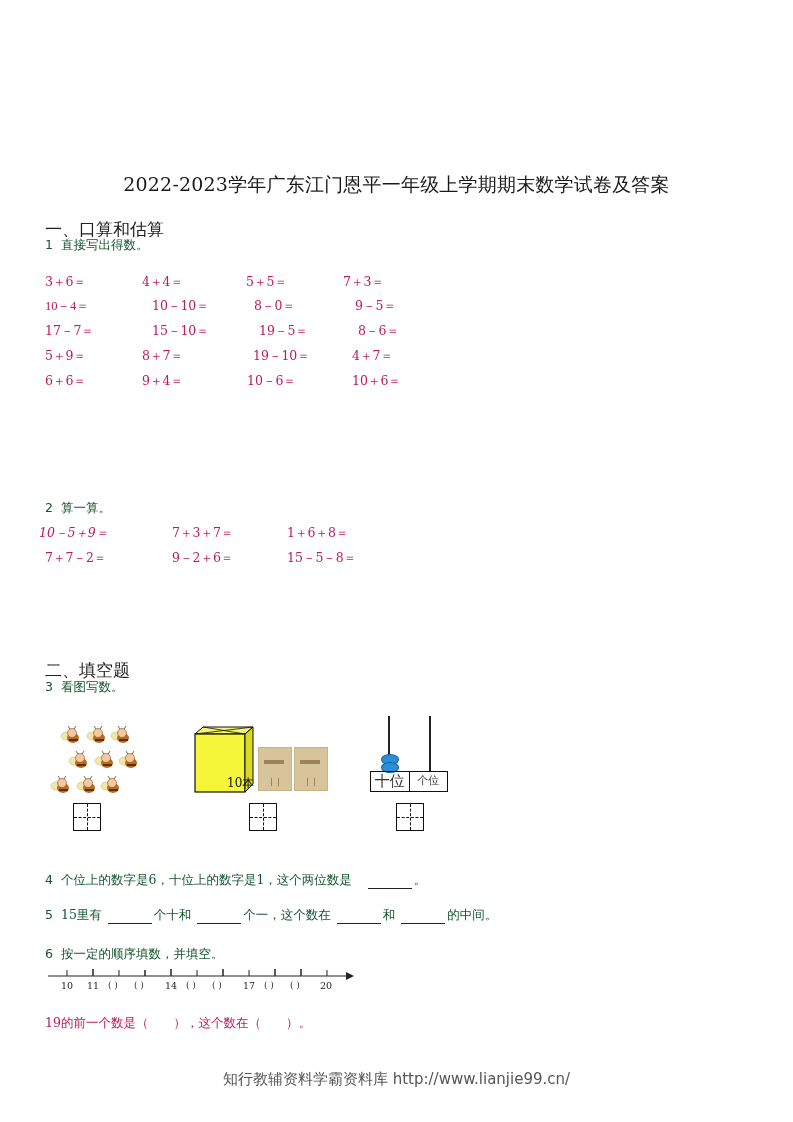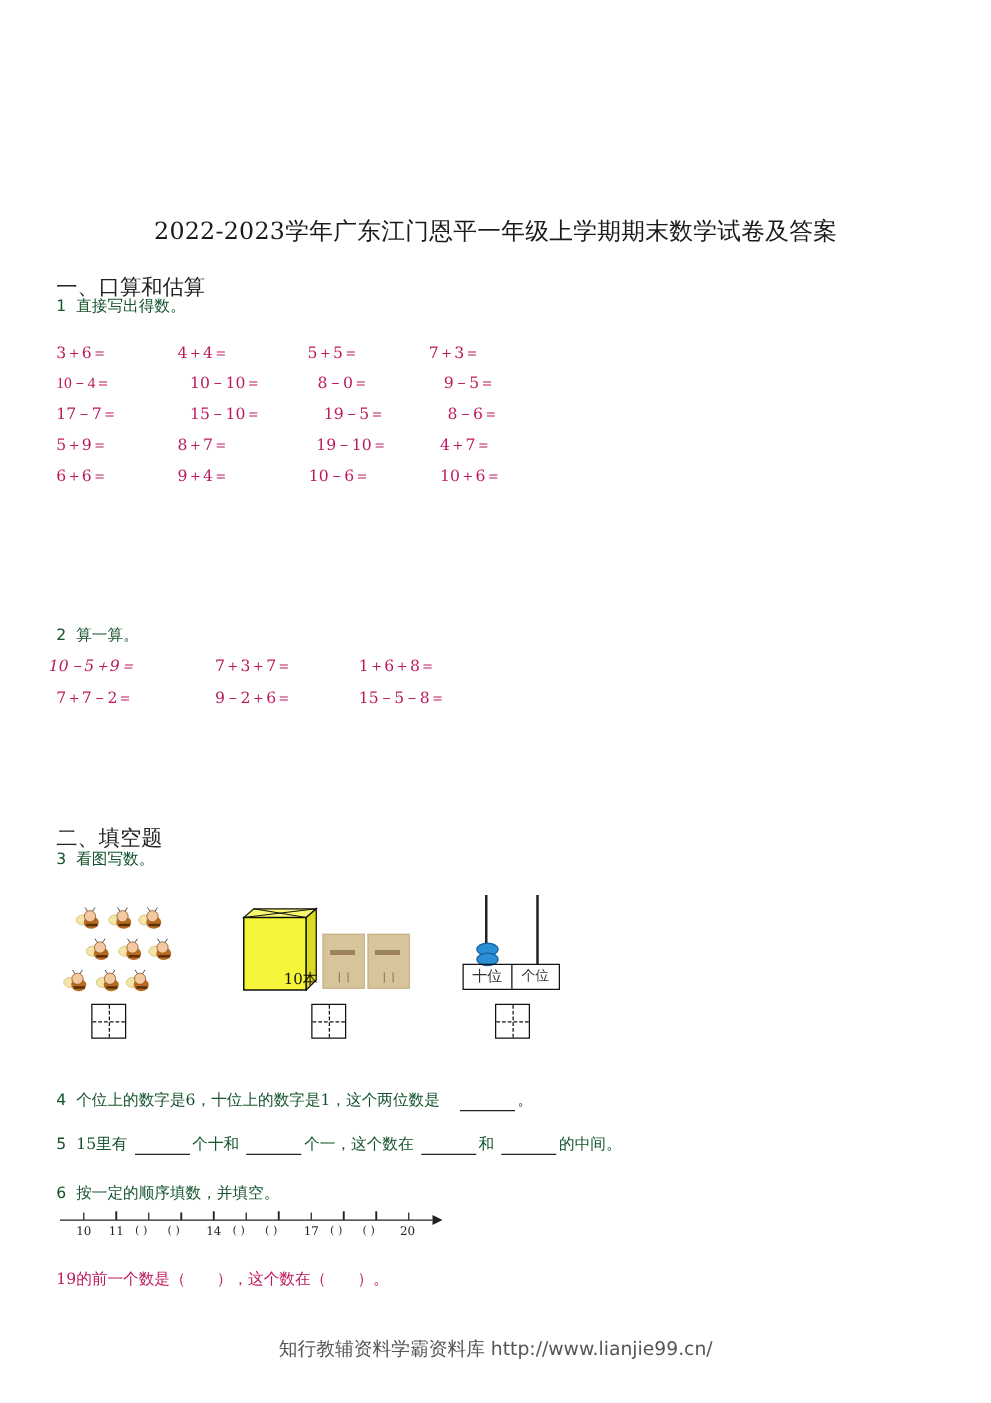--- a/index.html
+++ b/index.html
@@ -117,21 +117,21 @@
   </div>
   <div class="abs grid-box" style="left:249px; top:803px;"></div>
 </div>
 
 <div>
   <div class="abs" style="left:388px; top:716px; width:2px; height:56px; background:#222;"></div>
   <div class="abs" style="left:429px; top:716px; width:2px; height:56px; background:#222;"></div>
   <div class="abs" style="left:381px; top:754px; width:16px; height:9px; border-radius:50%; background:#2a8fd6; border:1px solid #155f99;"></div>
   <div class="abs" style="left:381px; top:762px; width:16px; height:9px; border-radius:50%; background:#2a8fd6; border:1px solid #155f99;"></div>
   <div class="abs" style="left:370px; top:771px; width:78px; height:21px; border:1.5px solid #111; box-sizing:border-box; display:flex;">
-    <div style="flex:1; border-right:1px solid #111; text-align:center; font-size:12px; line-height:18px; color:#333;">十位</div>
+    <div style="flex:1; border-right:1px solid #111; text-align:center; font-size:15px; line-height:18px; color:#333;">十位</div>
     <div style="flex:1; text-align:center; font-size:11px; line-height:18px; color:#333;">个位</div>
   </div>
   <div class="abs grid-box" style="left:396px; top:803px;"></div>
 </div>
 
 <div class="abs qtitle" style="left:45px; top:872px; white-space:nowrap;">
   <span class="qnum">4</span><span style="font-family:'DejaVu Serif','Liberation Serif',serif;">个位上的数字是6，十位上的数字是1，这个两位数是</span>
   <span class="blank" style="margin-left:12px;"></span><span>。</span>
 </div>
 

